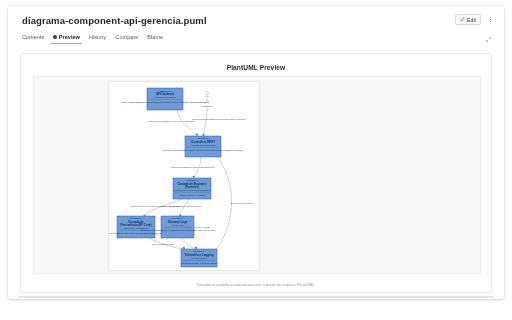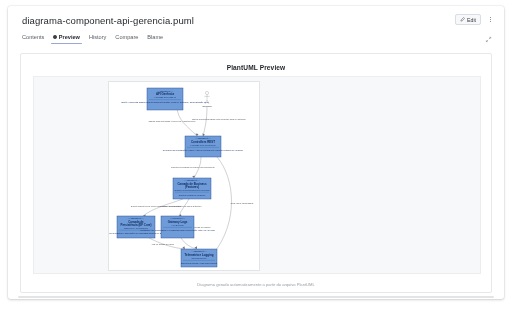--- a/index.html
+++ b/index.html
@@ -23,21 +23,21 @@
     border-radius: 3px;
     box-shadow: 0 1px 3px rgba(0,0,0,0.16), 0 0 0 1px rgba(0,0,0,0.04);
   }
   
   .hdr {
     position: relative;
     padding: 9px 14px 0 14px;
   }
   .file-title {
     font-size: 9.5px;
-    font-weight: 400;
+    font-weight: 700;
     color: #1f2328;
     letter-spacing: 0.1px;
     line-height: 12px;
   }
   .hdr-right {
     position: absolute;
     right: 10px; top: 8px;
     display: flex; align-items: center; gap: 5px;
   }
   .edit-btn {

